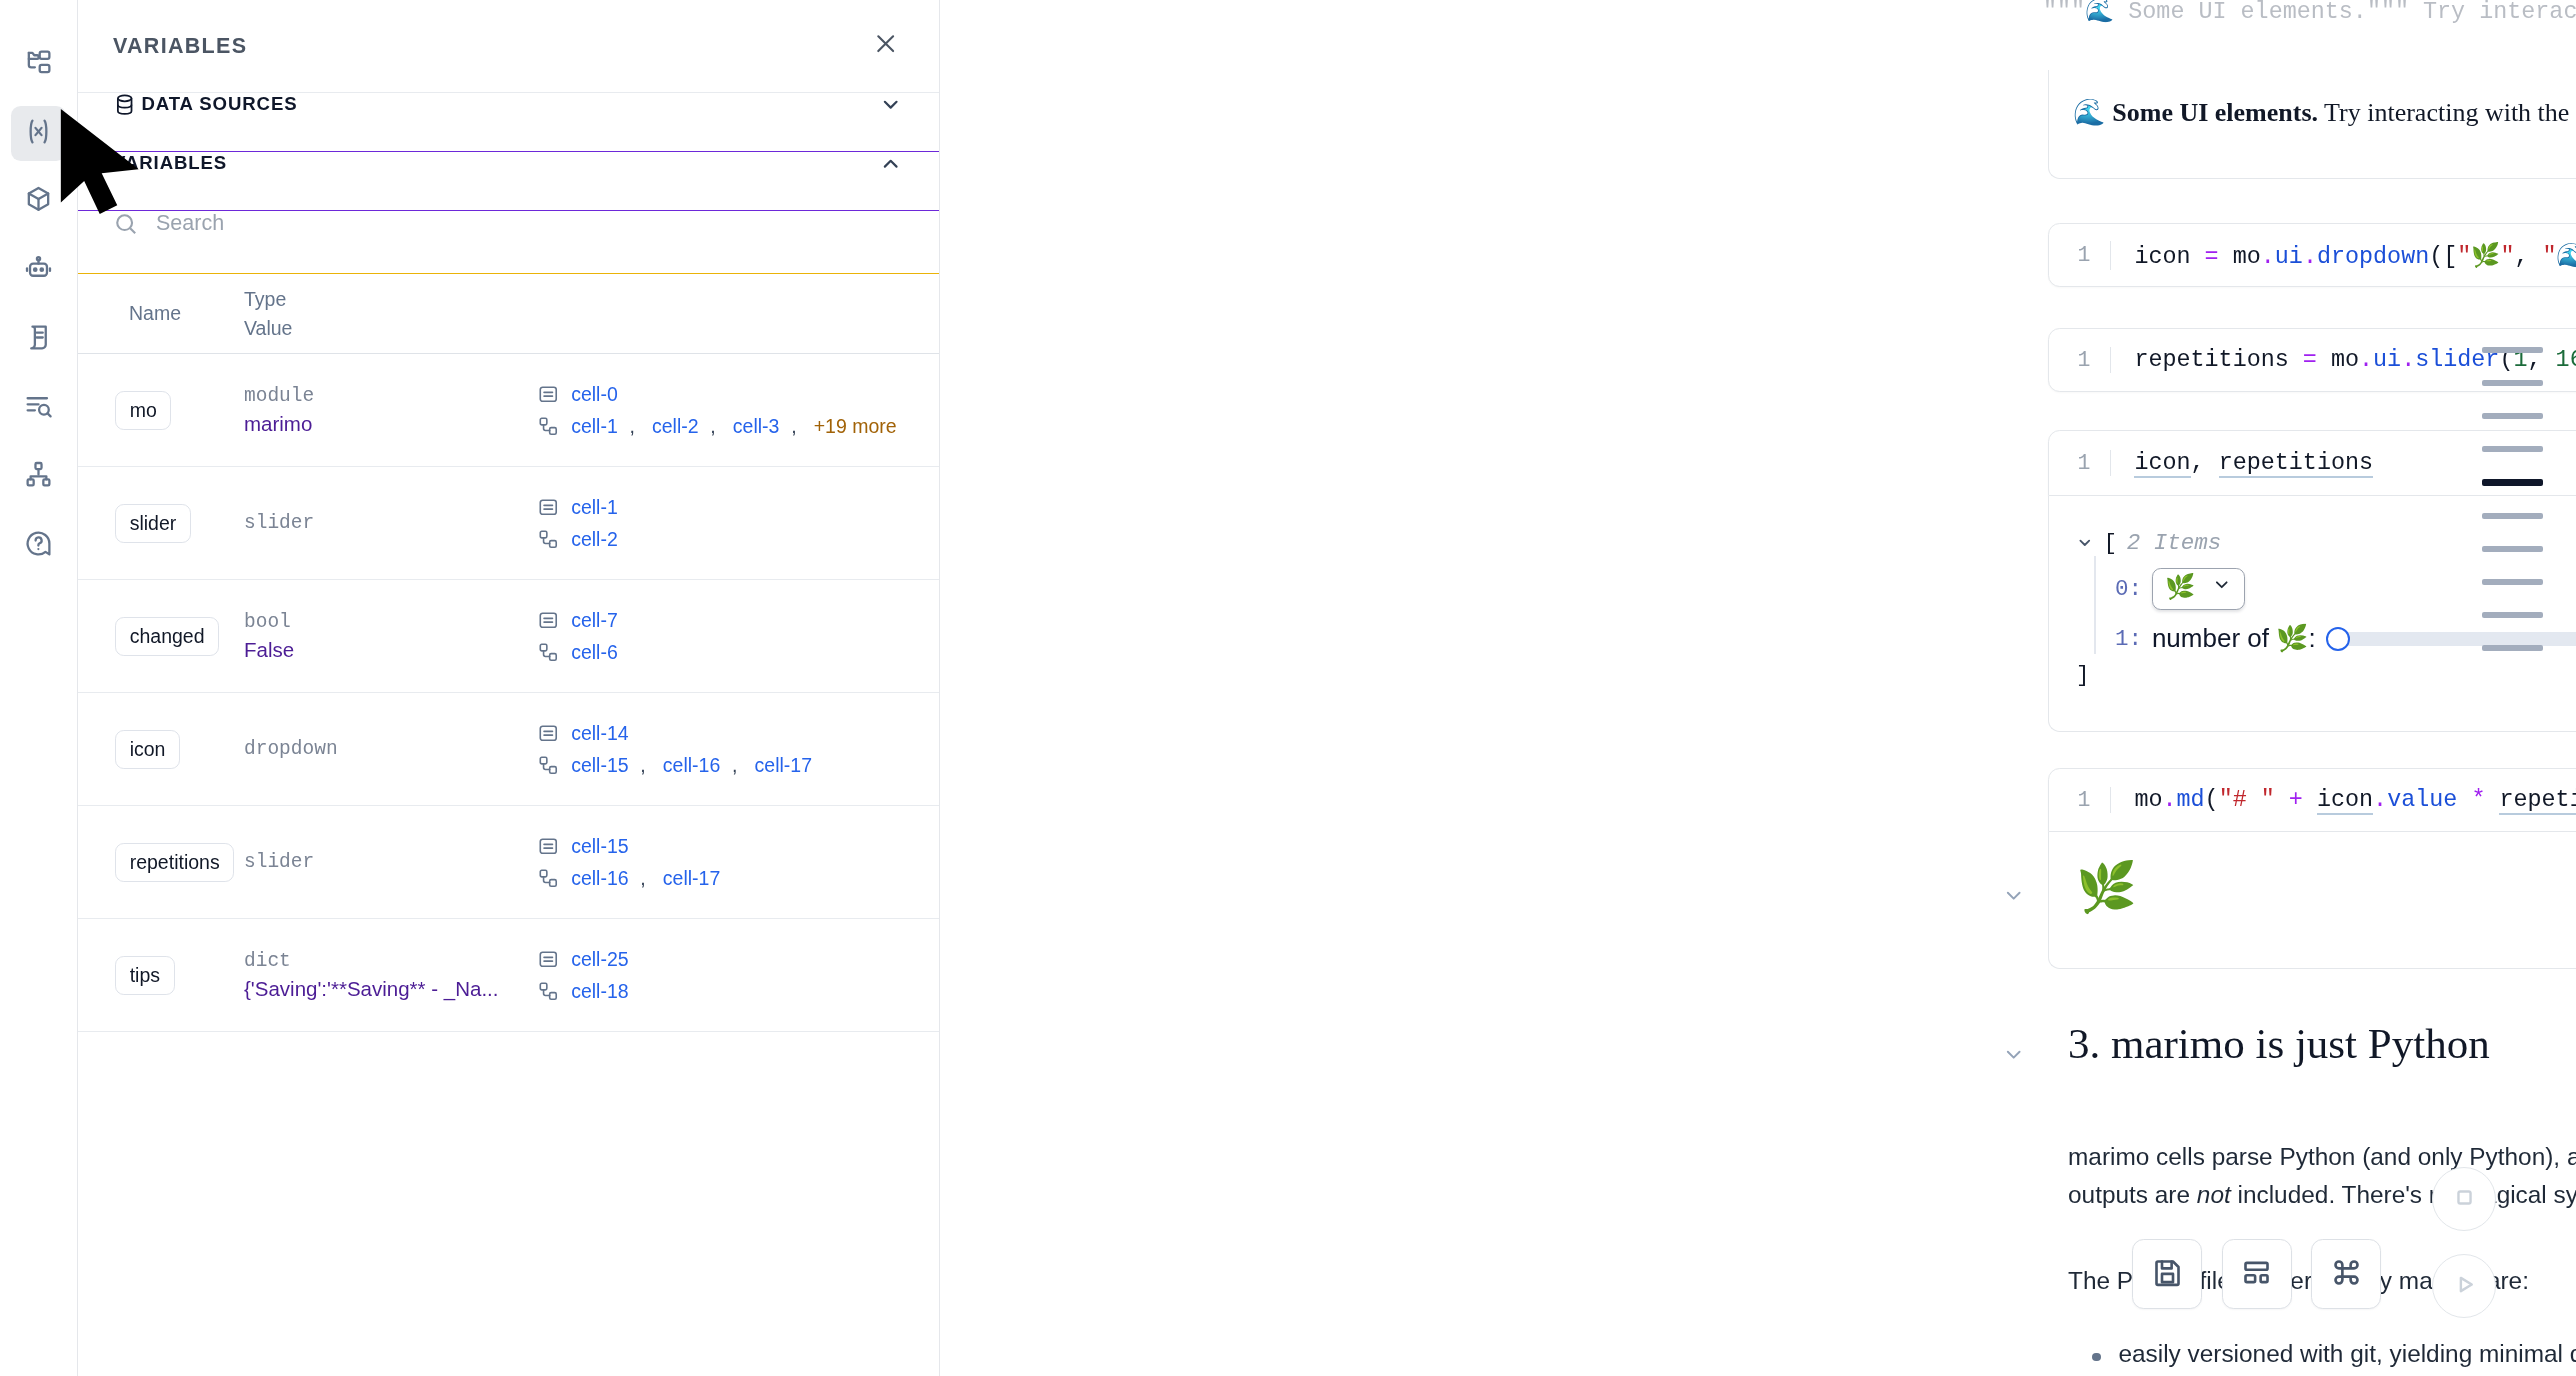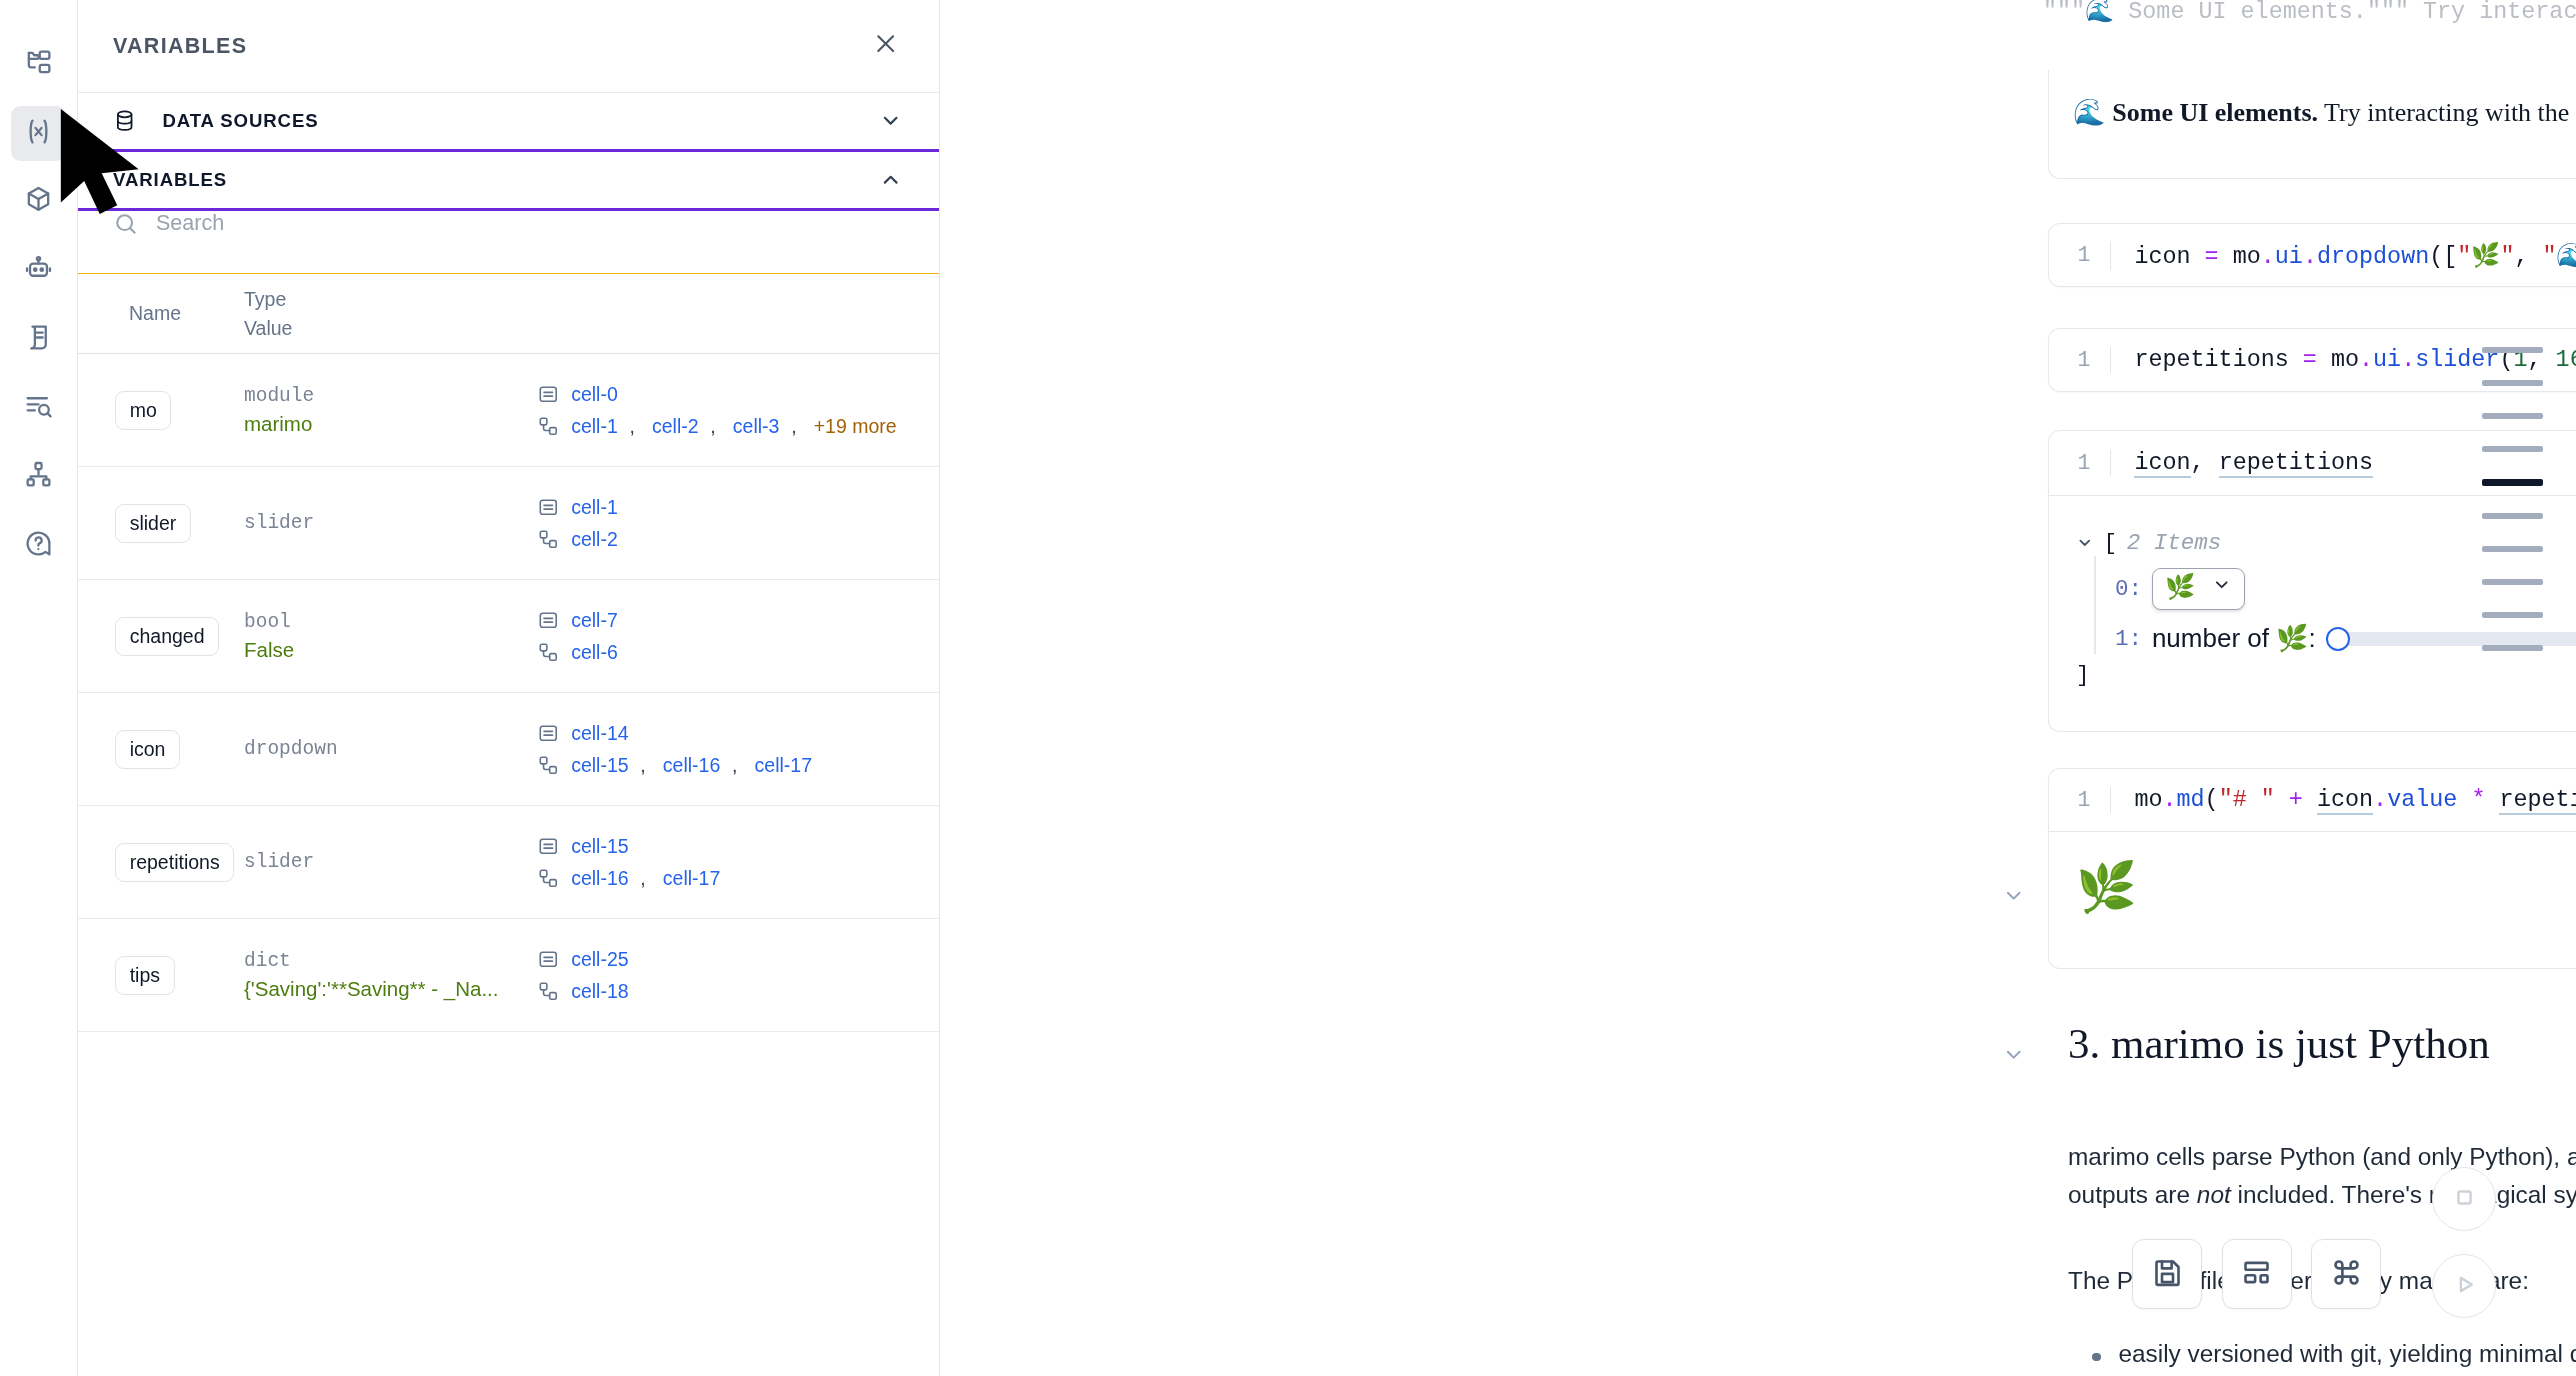--- a/index.html
+++ b/index.html
@@ -45,22 +45,22 @@
   .panel-title {
     font-size: 21.5px; font-weight: 600; letter-spacing: 1.3px;
     color: #4b5563;
   }
   .close-x { width: 33px; height: 33px; display:flex; align-items:center; justify-content:center;
              color:#4b5563; cursor:pointer; }
   .close-x svg { width: 25.4px; height: 25.4px; stroke: currentColor; stroke-width: 2; fill:none;
                  stroke-linecap: round; }
 
   .section-head {
-    height: 59px; display: flex; align-items: center; gap: 26px;
-    padding: 0 37px 0 35px; border-bottom: 3px solid #6d28d9;
+    height: 59px; display: flex; gap: 5px;
+    padding: 0 37px 0 35px; border-bottom: 1px solid #6d28d9;
     cursor: pointer;
   }
   .section-head .sec-label {
     font-size: 18.6px; font-weight: 700; letter-spacing: 0.9px; color: #0f172a;
     flex: 1;
   }
   .section-head .sec-icon { color: #0f172a; display:flex; }
   .section-head .sec-icon svg { width: 23.4px; height: 23.4px; stroke: currentColor; fill:none; stroke-width:1.8; }
   .chev { color: #334155; display:flex; }
   .chev svg { width: 23.4px; height: 23.4px; stroke: currentColor; fill:none; stroke-width: 2.2; stroke-linecap: round; stroke-linejoin: round; }
@@ -93,21 +93,21 @@
   .vrow .c-name { width: 166px; padding-left: 37px; }
   .vrow .c-type { width: 293px; display:flex; flex-direction: column; gap: 4.9px; }
   .vrow .c-decl { flex: 1; display:flex; flex-direction: column; gap: 8.8px; padding-right: 13.7px; }
 
   .name-chip {
     display: inline-block; border: 1px solid #dfe3ea; border-radius: 8.8px;
     padding: 6.8px 13.7px; font-size: 19.5px; color: #111827; background: #fff;
     font-family: "Liberation Sans", sans-serif; white-space: nowrap;
   }
   .type-txt { font-family: "Liberation Mono", monospace; font-size: 19.5px; color: #7b8494; }
-  .val-txt { font-size: 20.5px; color: #4d7c0f; white-space: nowrap; overflow: hidden;
+  .val-txt { font-size: 20.5px; color: #4c1d95; white-space: nowrap; overflow: hidden;
              text-overflow: ellipsis; max-width: 283px; }
 
   .cells-line { display:flex; align-items:center; gap: 11.7px; font-size: 19.5px; }
   .cells-line .ic { color:#64748b; display:flex; }
   .cells-line .ic svg { width: 22.5px; height: 22.5px; stroke: currentColor; fill:none; stroke-width:1.7;
                         stroke-linecap:round; stroke-linejoin:round; }
   .cell-link { color: #2563eb; cursor: pointer; }
   .cell-sep { color: #334155; }
   .more-txt { color: #a16207; }
 

